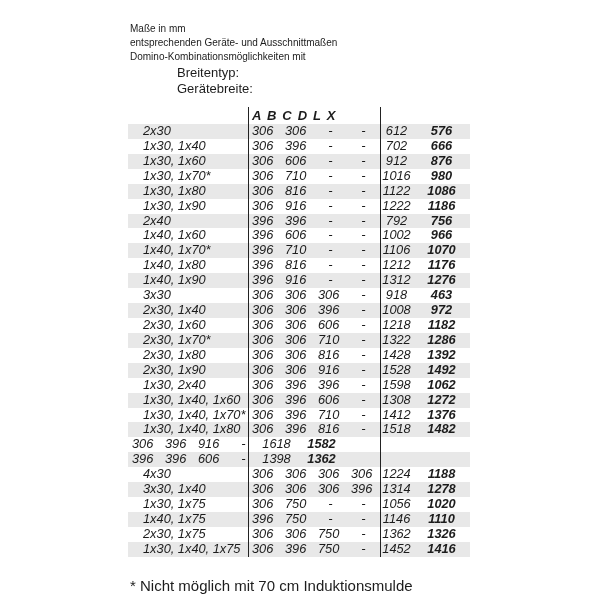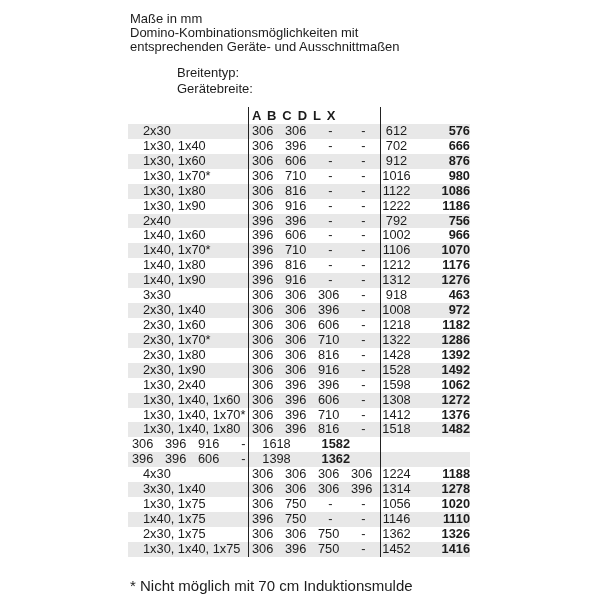--- a/index.html
+++ b/index.html
@@ -11,29 +11,29 @@
   html,body{margin:0;padding:0;}
   body{
     width:600px;height:600px;
     background:var(--bg);
     font-family:"Liberation Sans",sans-serif;
     color:var(--text);
     position:relative;
     overflow:hidden;
   }
   .title-block{
-    position:absolute;left:130px;top:12px;
-    font-size:13px;line-height:14px;
+    position:absolute;left:130px;top:22px;
+    font-size:10px;line-height:14px;
   }
   .subtitle-block{
     position:absolute;left:130px;top:65px;
     font-size:13px;line-height:15.5px;margin-left:47px;
   }
   .dim-table{
-    position:absolute;left:128px;top:107px;width:342px;
+    position:absolute;left:128px;top:107px;width:342px;font-style:italic;
   }
   .thead{
     position:relative;height:17px;
   }
   .col-letters{
     position:absolute;left:124px;bottom:1px;
     font-size:13px;font-weight:bold;letter-spacing:1.2px;
     white-space:pre;
   }
   .vline{
@@ -44,33 +44,33 @@
   .vline-2{left:252px;}
   .trow{
     display:flex;height:14.93px;line-height:14.93px;
     font-size:12.8px;white-space:nowrap;
   }
   .trow.stripe{background:var(--stripe);}
   .trow .lbl{width:120px;padding-left:15px;box-sizing:border-box;overflow:hidden;}
   .trow .cell{width:33px;text-align:left;padding-left:4px;box-sizing:border-box;}
   .trow .cell.dash{text-align:center;padding-left:0;}
   .trow .lcol{width:33px;text-align:center;box-sizing:border-box;}
-  .trow .xcol{width:57px;text-align:right;font-weight:bold;box-sizing:border-box;}
+  .trow .xcol{width:57px;text-align:center;font-weight:bold;box-sizing:border-box;}
   .footnote{
     position:absolute;left:130px;top:577px;
     font-size:15px;
   }
 </style>
 </head>
 <body>
 
 <div class="title-block">
   <div>Maße in mm</div>
+  <div>entsprechenden Geräte- und Ausschnittmaßen</div>
   <div>Domino-Kombinationsmöglichkeiten mit</div>
-  <div>entsprechenden Geräte- und Ausschnittmaßen</div>
 </div>
 
 <div class="subtitle-block">
   <div>Breitentyp:</div>
   <div>Gerätebreite:</div>
 </div>
 
 <div class="dim-table">
   <div class="vline vline-1"></div>
   <div class="vline vline-2"></div>

